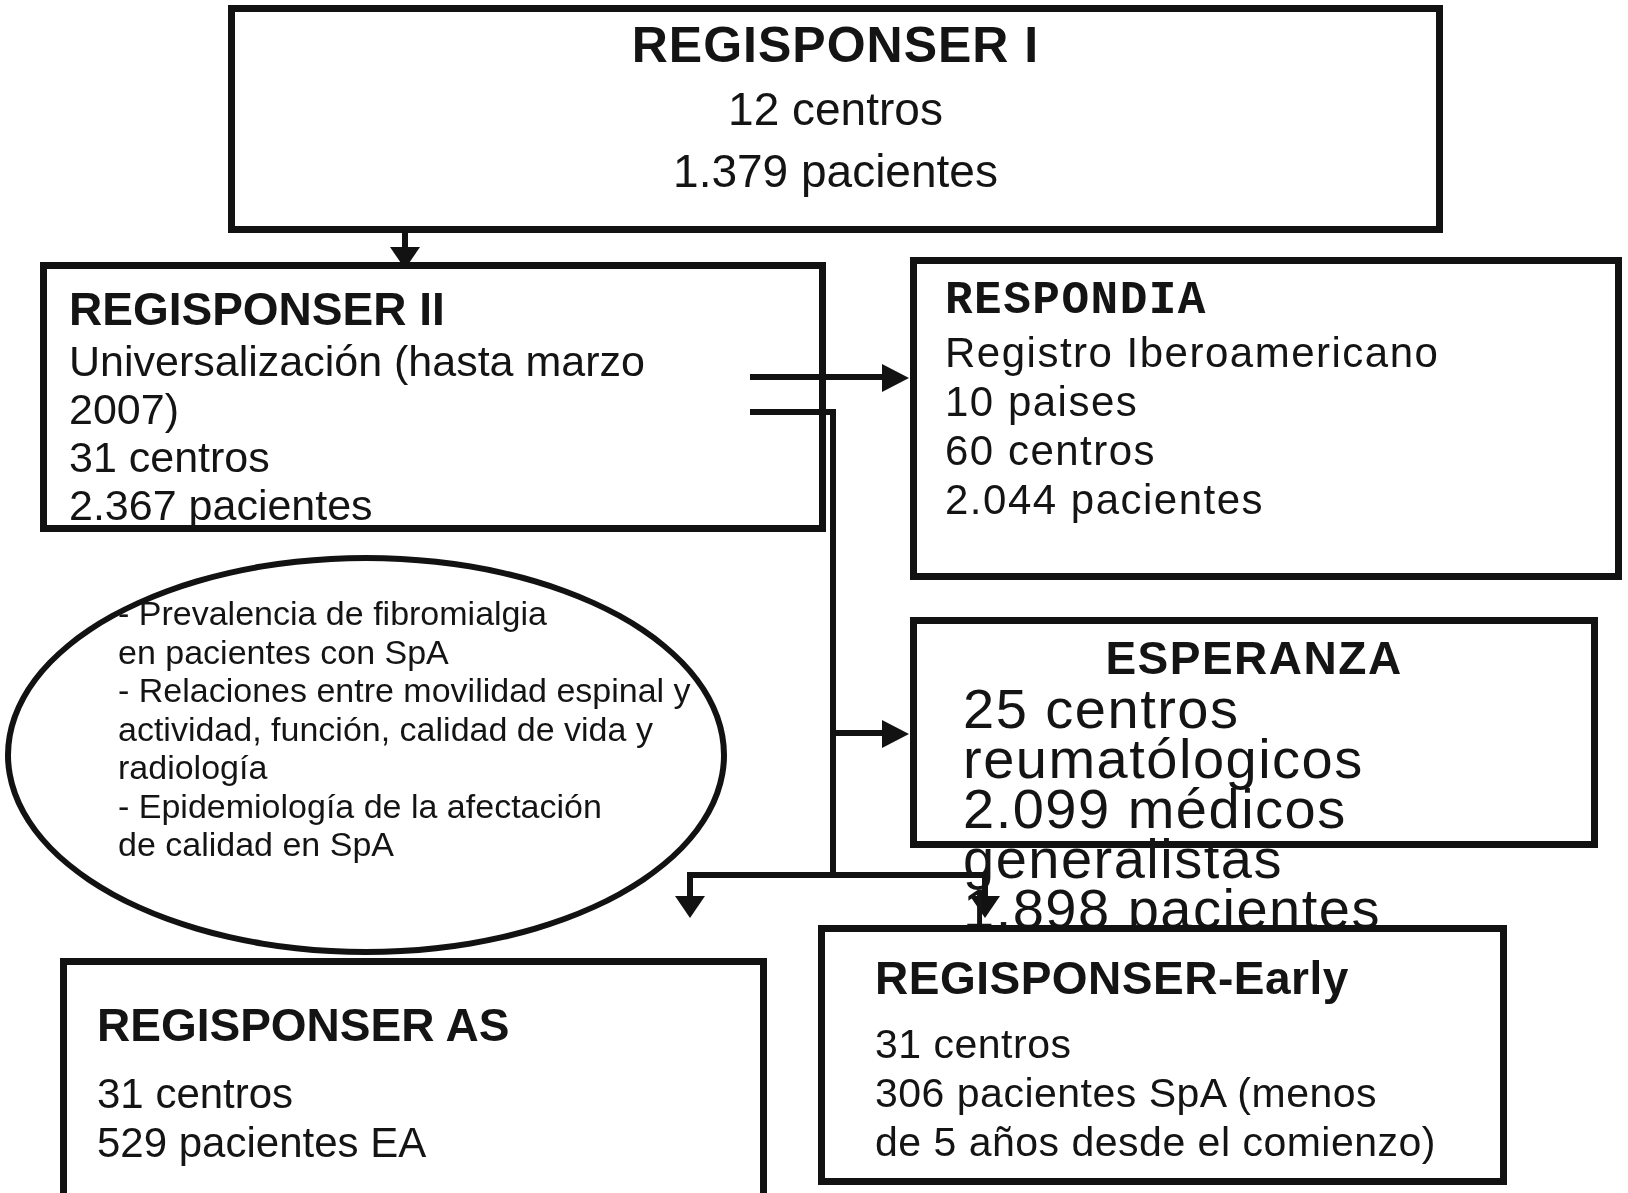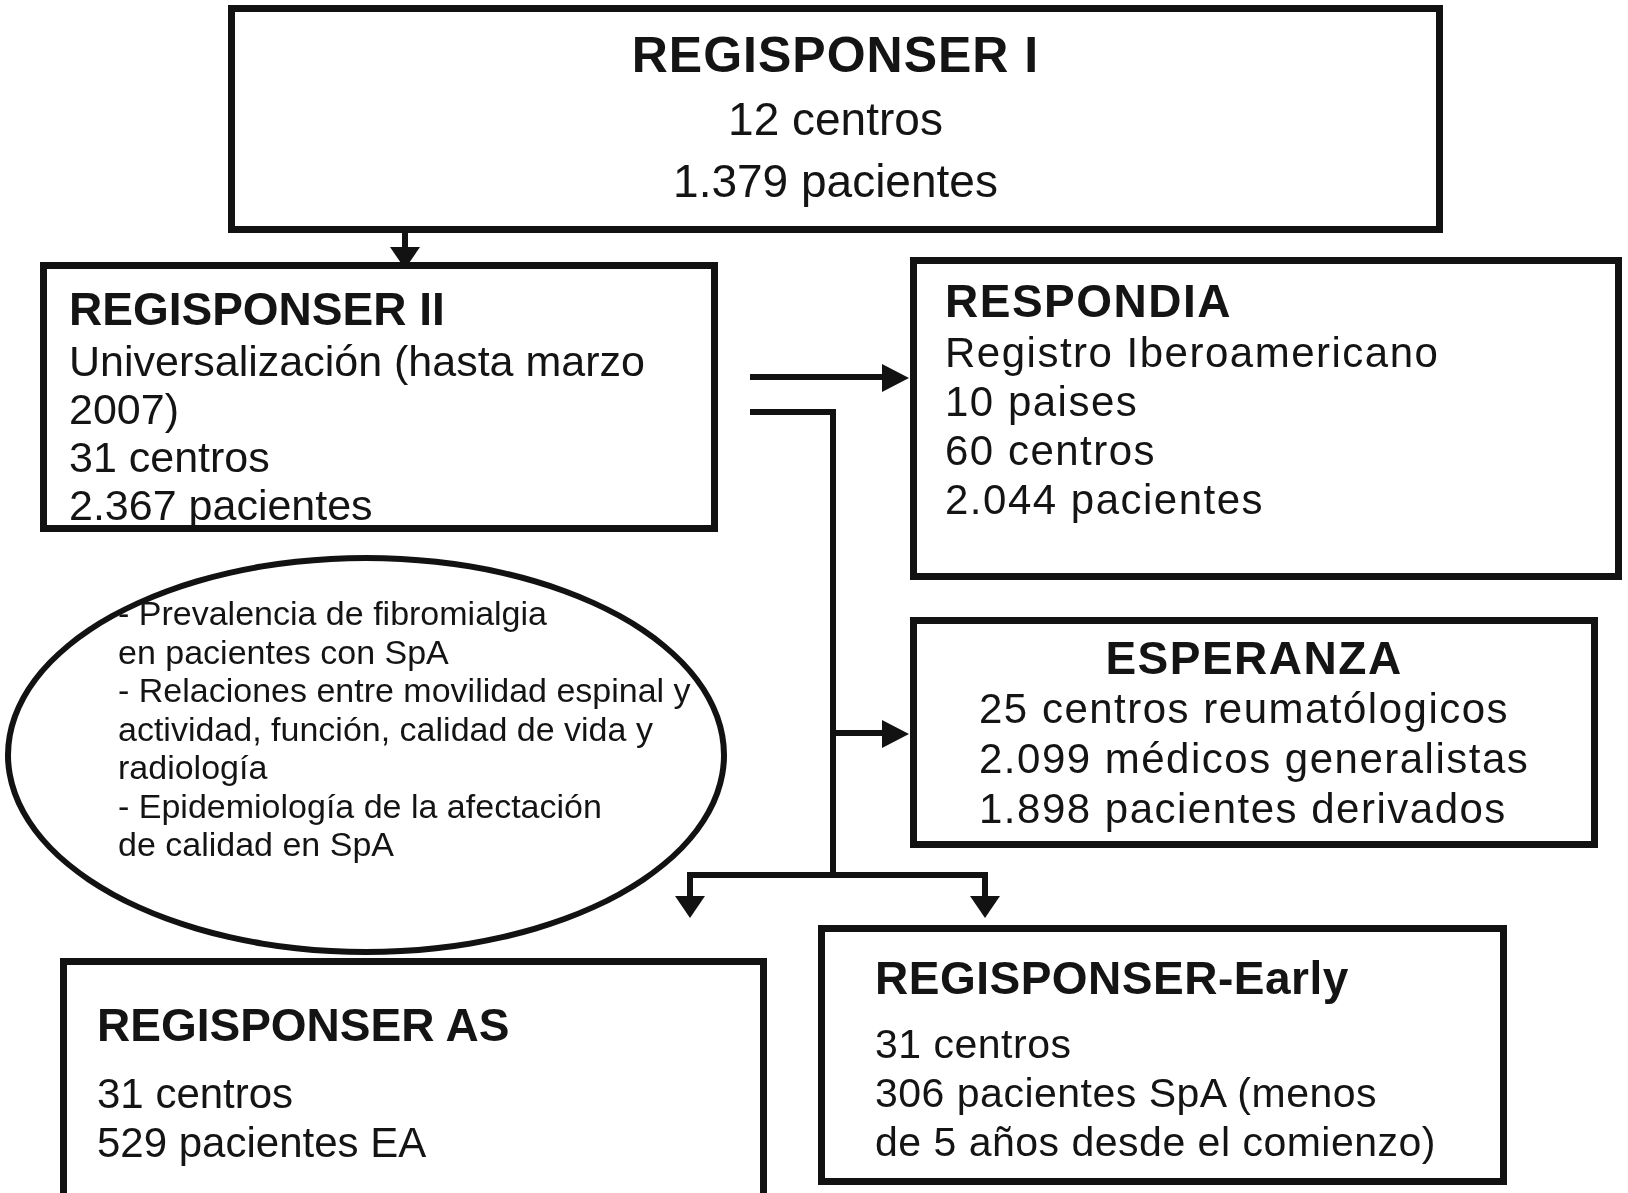--- a/index.html
+++ b/index.html
@@ -15,38 +15,38 @@
   .box {
     position: absolute;
     box-sizing: border-box;
     border: 7px solid #121212;
     background: #ffffff;
   }
   .title { font-weight: 700; }
   .ln { font-weight: 400; }
 
   
-  .b1 { left: 228px; top: 5px; width: 1215px; height: 228px; text-align: center; padding-top: 10px; }
+  .b1 { left: 228px; top: 5px; width: 1215px; height: 228px; text-align: center; padding-top: 0; }
   .b1 .title { font-size: 50px; line-height: 66px; letter-spacing: 1px; }
   .b1 .ln { font-size: 46px; line-height: 62px; }
 
   
-  .b2 { left: 40px; top: 262px; width: 678px; height: 270px; padding: 12px 10px 0 22px; }
+  .b2 { left: 40px; top: 262px; width: 786px; height: 270px; padding: 12px 10px 0 22px; }
   .b2 .title { font-size: 46px; line-height: 56px; }
   .b2 .ln { font-size: 43px; line-height: 48px; }
 
   
   .b3 { left: 910px; top: 257px; width: 712px; height: 323px; padding: 10px 10px 0 28px; }
-  .b3 .title { font-size: 46px; line-height: 54px; letter-spacing: 1.5px; }
+  .b3 .title { font-size: 46px; line-height: 54px; letter-spacing: 1.5px; font-family: Liberation Mono, monospace; }
   .b3 .ln { font-size: 42px; line-height: 49px; letter-spacing: 1.5px; }
 
   
   .b4 { left: 910px; top: 617px; width: 688px; height: 231px; padding-top: 8px; }
   .b4 .title { font-size: 46px; line-height: 52px; letter-spacing: 1.5px; text-align: center; }
-  .b4 .ln { font-size: 42px; line-height: 50px; letter-spacing: 1.5px; padding-left: 62px; }
+  .b4 .ln { font-size: 56px; line-height: 50px; letter-spacing: 1.5px; padding-left: 46px; }
 
   
   .b5 { left: 60px; top: 958px; width: 707px; height: 253px; padding: 34px 0 0 30px; }
   .b5 .title { font-size: 46px; line-height: 52px; }
   .b5 .body { margin-top: 18px; }
   .b5 .ln { font-size: 42px; line-height: 49px; }
 
   
   .b6 { left: 818px; top: 925px; width: 689px; height: 260px; padding: 20px 0 0 50px; }
   .b6 .title { font-size: 46px; line-height: 52px; letter-spacing: 0.5px; }

